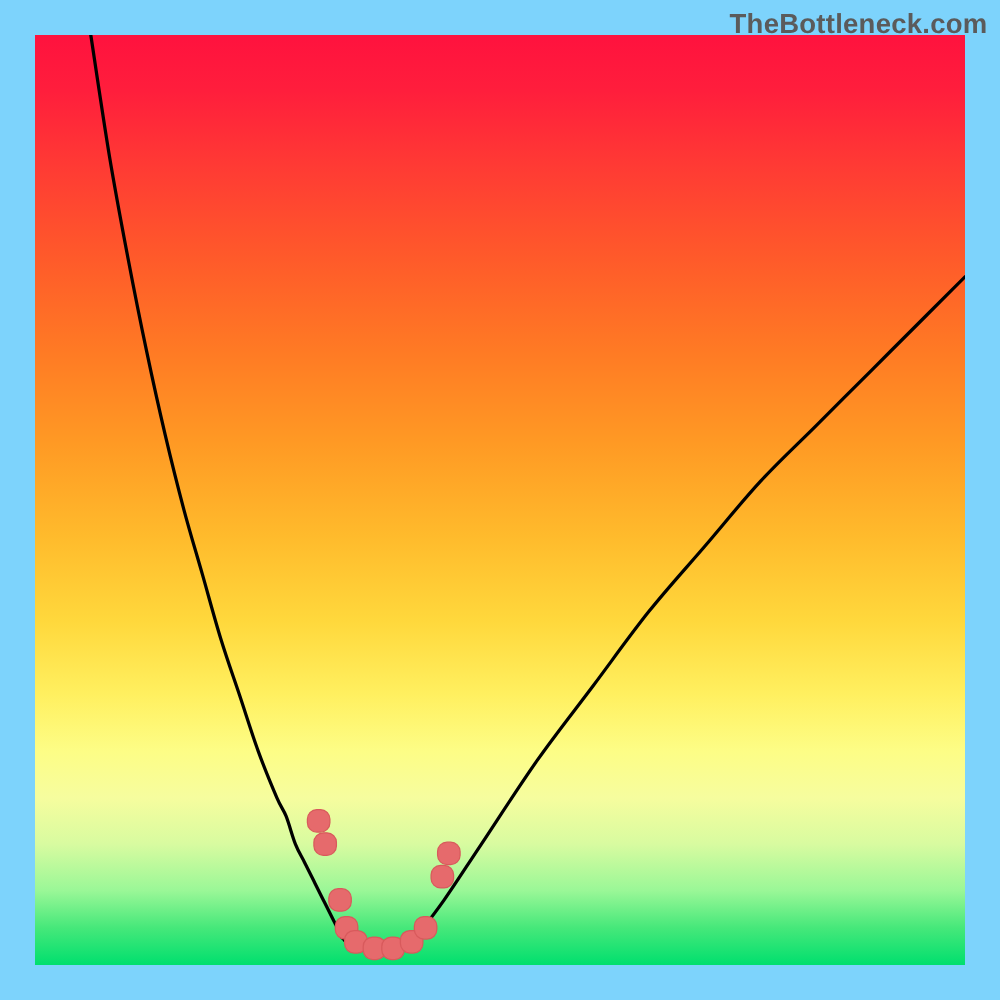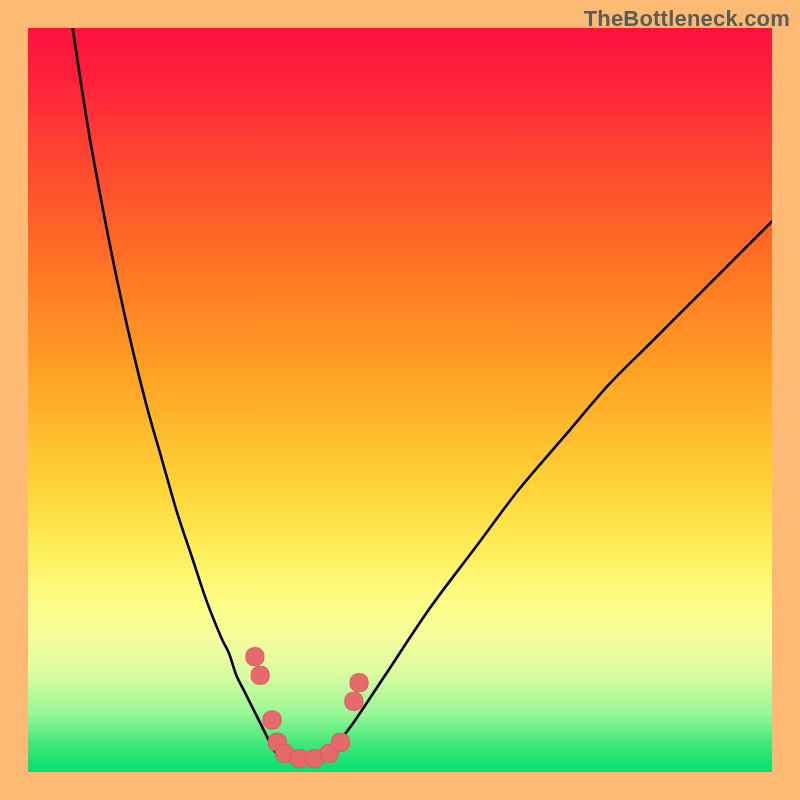--- a/index.html
+++ b/index.html
@@ -9,21 +9,21 @@
     height: 800px;
     background: #000;
     overflow: hidden;
   }
   .frame {
     position: absolute;
     top: 0;
     left: 0;
     width: 800px;
     height: 800px;
-    background: #fdba74;
+    background: #7dd3fc;
   }
   .plot {
     position: absolute;
     top: 28px;
     left: 28px;
     width: 744px;
     height: 744px;
     overflow: hidden;
   }
   .gradient {

